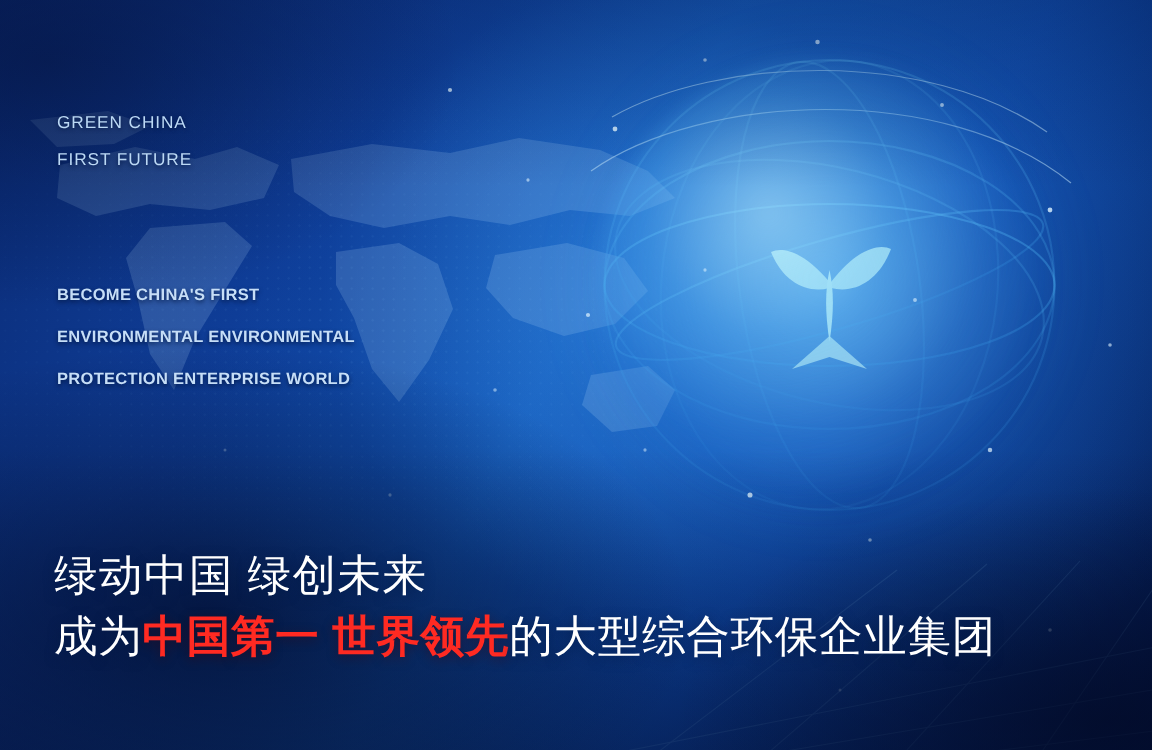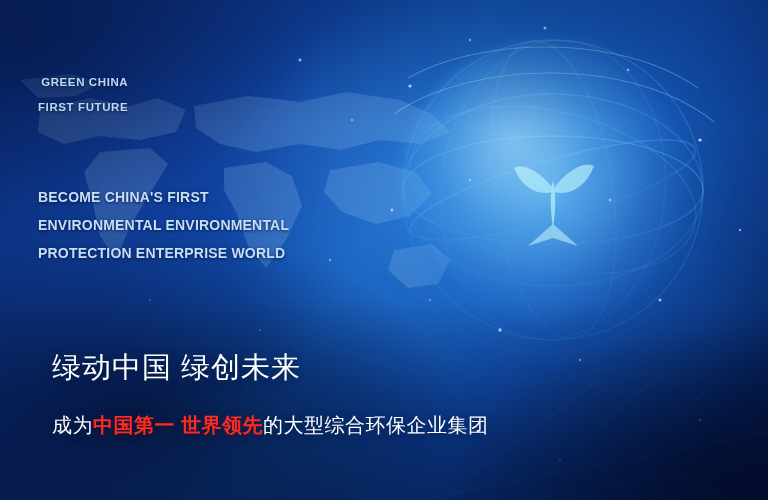--- a/index.html
+++ b/index.html
@@ -93,59 +93,57 @@
   
   .eyebrow {
     position: absolute;
     left: 38px;
     top: 70px;
     letter-spacing: 0.6px;
   }
   .eyebrow div {
     color: #bcd9f5;
     font-size: 11.5px;
-    font-weight: bold;
+    font-weight: normal;
     line-height: 25px;
     text-shadow: 0 1px 3px rgba(0,20,60,0.8);
-    text-align: right;
   }
   .subhead {
     position: absolute;
     left: 38px;
     top: 183px;
   }
   .subhead div {
     color: #c6def7;
-    font-size: 14px;
+    font-size: 11px;
     font-weight: bold;
     line-height: 28px;
     letter-spacing: 0.2px;
     text-shadow: 0 1px 3px rgba(0,20,60,0.8);
   }
   .headline {
     position: absolute;
-    left: 52px;
+    left: 36px;
     bottom: 54px;
     width: 700px;
   }
   .headline .line1 {
     color: #ffffff;
     font-size: 29px;
     line-height: 40px;
     letter-spacing: 1px;
     text-shadow: 0 2px 8px rgba(0,25,70,0.75);
   }
   .headline .line2 {
-    font-size: 20px;
+    font-size: 29px;
     line-height: 42px;
     letter-spacing: 0.5px;
     color: #ffffff;
     text-shadow: 0 2px 8px rgba(0,25,70,0.75);
     white-space: nowrap;
-    margin-top: 17px;
   }
   .headline .hl {
     color: #ff2a22;
     font-weight: bold;
     text-shadow: 0 2px 8px rgba(60,0,0,0.45);
   }
   .particles { position: absolute; inset: 0; pointer-events: none; }
 </style>
 </head>
 <body>

